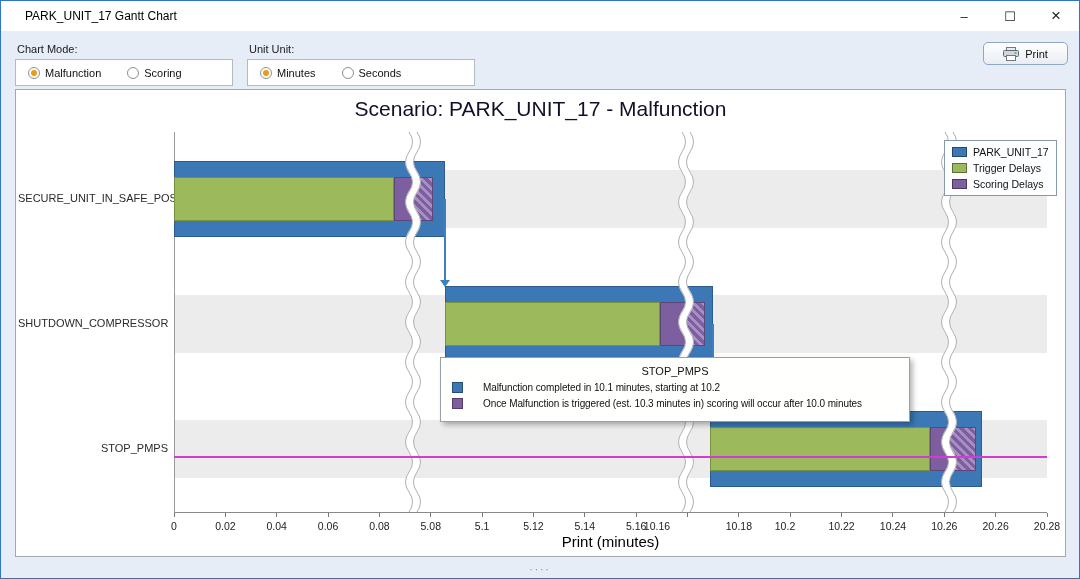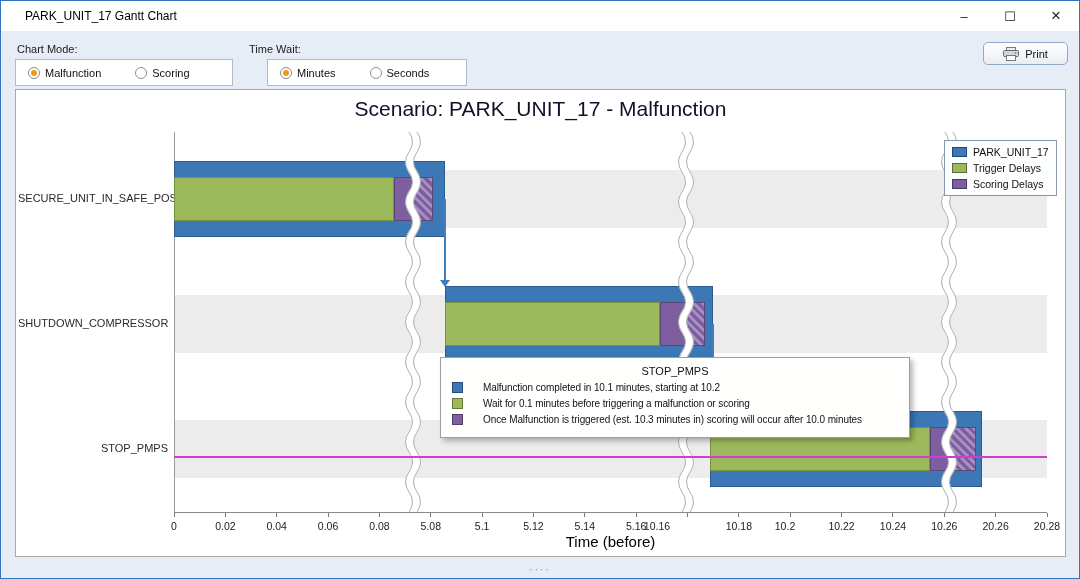--- a/index.html
+++ b/index.html
@@ -10,21 +10,21 @@
     -webkit-font-smoothing:antialiased;
   }
   
   .titlebar{position:absolute;top:0;left:0;right:0;height:30px;background:#fff;display:flex;align-items:center;}
   .title-text{font-size:12px;color:#000;padding-left:24px;flex:1;white-space:nowrap;}
   .win-btn{width:46px;height:30px;display:flex;align-items:center;justify-content:center;font-size:13px;color:#222;}
   .win-btn.close{font-size:17px;}
   
   .group-label{position:absolute;font-size:11px;color:#1a1a1a;}
   .group-box{position:absolute;height:27px;background:#fff;border:1px solid #b2bac6;box-sizing:border-box;
-    display:flex;align-items:center;gap:34px;padding:0 12px;}
+    display:flex;align-items:center;gap:26px;padding:0 12px;}
   .radio{display:flex;align-items:center;gap:5px;font-size:11px;color:#111;}
   .rdot{width:12px;height:12px;border-radius:50%;border:1px solid #8f8f8f;background:#fff;box-sizing:border-box;position:relative;flex:0 0 12px;}
   .rdot.checked::after{content:"";position:absolute;inset:2px;border-radius:50%;background:#ef9b13;}
   .print-btn{position:absolute;top:41px;right:11px;width:85px;height:23px;box-sizing:border-box;
     border:1px solid #90a7c5;border-radius:5px;background:linear-gradient(#ffffff,#e9edf3);
     display:flex;align-items:center;justify-content:center;gap:6px;font-size:11px;color:#111;}
   
   .panel{position:absolute;left:14px;top:88px;width:1051px;height:468px;background:#fff;border:1px solid #a8a8a8;box-sizing:border-box;}
   .chart-title{position:absolute;top:7px;left:0;right:0;text-align:center;font-size:21px;color:#101028;}
   .plot{position:absolute;left:158px;top:42px;width:873px;height:380px;}
@@ -66,22 +66,22 @@
     <span class="radio">
       <span class="rdot checked"></span>
       <span>Malfunction</span>
     </span>
     <span class="radio">
       <span class="rdot"></span>
       <span>Scoring</span>
     </span>
   </div>
 
-<div class="group-label" style="left:248px;top:42px;">Time Wait:</div>
-<div class="group-box" id="gb-time-unit" style="left:246px;top:58px;width:200px;margin-left:20px;">
+<div class="group-label" style="left:248px;top:42px;">Unit Unit:</div>
+<div class="group-box" id="gb-time-unit" style="left:246px;top:58px;width:228px;">
     <span class="radio">
       <span class="rdot checked"></span>
       <span>Minutes</span>
     </span>
     <span class="radio">
       <span class="rdot"></span>
       <span>Seconds</span>
     </span>
   </div>
 
@@ -114,24 +114,20 @@
           <span>Scoring Delays</span>
         </div>
       </div>
 
     <div class="tooltip">
       <div class="tooltip-title">STOP_PMPS</div>
       <div id="tooltip-items">
           <div class="tooltip-item">
             <span class="tooltip-swatch" style="background: rgb(59, 120, 181);"></span>
             <span>Malfunction completed in 10.1 minutes, starting at 10.2</span>
-          </div>
-          <div class="tooltip-item">
-            <span class="tooltip-swatch" style="background: rgb(156, 186, 92);"></span>
-            <span>Wait for 0.1 minutes before triggering a malfunction or scoring</span>
           </div>
           <div class="tooltip-item">
             <span class="tooltip-swatch" style="background: rgb(125, 95, 160);"></span>
             <span>Once Malfunction is triggered (est. 10.3 minutes in) scoring will occur after 10.0 minutes</span>
           </div>
         </div>
     </div>
   <div class="band" style="top: 38px;"></div>
       <div class="ylabel" style="top: 60px;">SECURE_UNIT_IN_SAFE_POS</div>
       <div class="band" style="top: 163px;"></div>
@@ -203,16 +199,16 @@
         <path d="M 4 0 q 7 10 0 20 q -7 10 0 20 q 7 10 0 20 q -7 10 0 20 q 7 10 0 20 q -7 10 0 20 q 7 10 0 20 q -7 10 0 20 q 7 10 0 20 q -7 10 0 20 q 7 10 0 20 q -7 10 0 20 q 7 10 0 20 q -7 10 0 20 q 7 10 0 20 q -7 10 0 20 q 7 10 0 20 q -7 10 0 20 q 7 10 0 20" stroke="#b0b0b0" stroke-width="1" fill="none"></path>
         <path d="M 12 0 q 7 10 0 20 q -7 10 0 20 q 7 10 0 20 q -7 10 0 20 q 7 10 0 20 q -7 10 0 20 q 7 10 0 20 q -7 10 0 20 q 7 10 0 20 q -7 10 0 20 q 7 10 0 20 q -7 10 0 20 q 7 10 0 20 q -7 10 0 20 q 7 10 0 20 q -7 10 0 20 q 7 10 0 20 q -7 10 0 20 q 7 10 0 20" stroke="#b0b0b0" stroke-width="1" fill="none"></path>
       </svg>
       <div class="refline" style="top: 324px; background: rgb(207, 63, 207);"></div>
       <div class="arrow-line" style="left: 270.144px; top: 67px; height: 81px;"></div>
       <div class="arrow-head" style="left: 266.144px; top: 148px;"></div>
       <div class="arrow-line" style="left: 538.206px; top: 192px; height: 81px;"></div>
       <div class="arrow-head" style="left: 534.206px; top: 273px;"></div>
     </div>
 
-  <div class="xlabel">Time (before)</div>
+  <div class="xlabel">Print (minutes)</div>
 </div>
 
 <div class="grip">····</div>
 
 </body></html>

